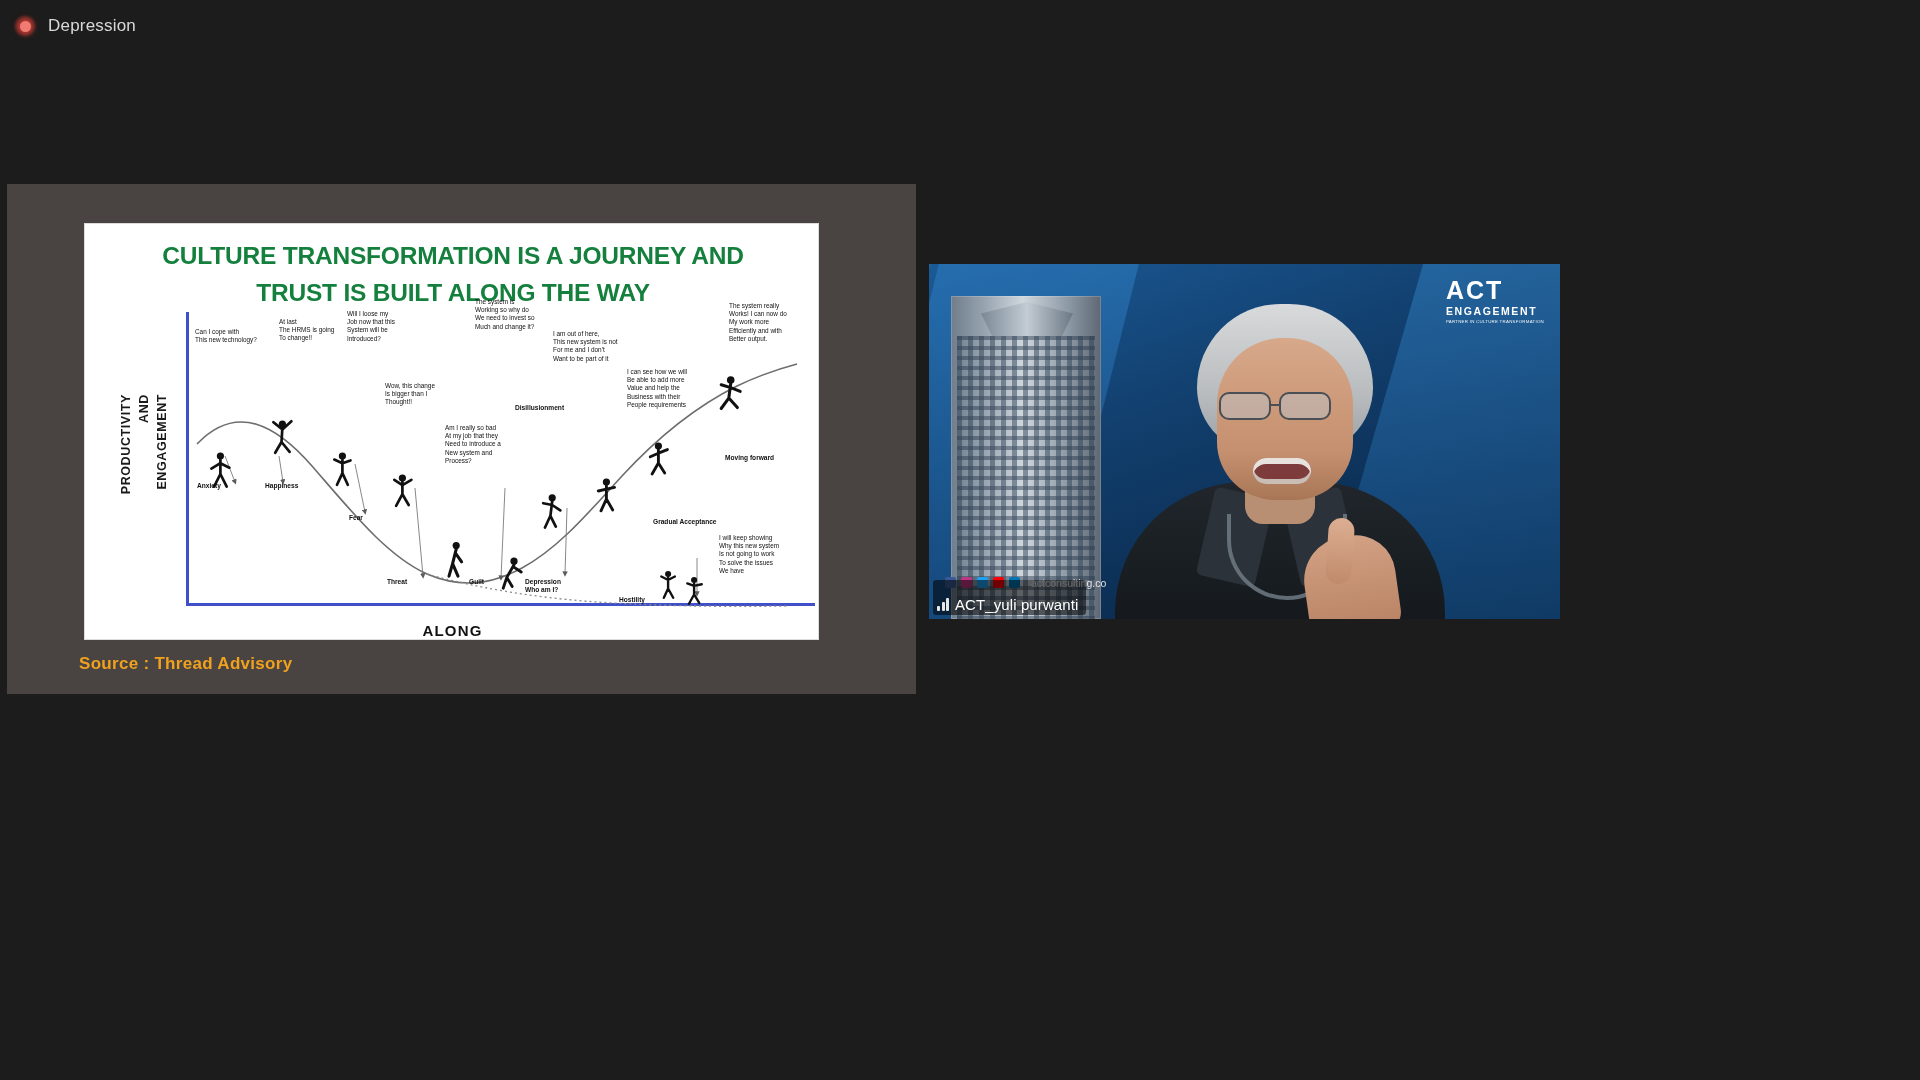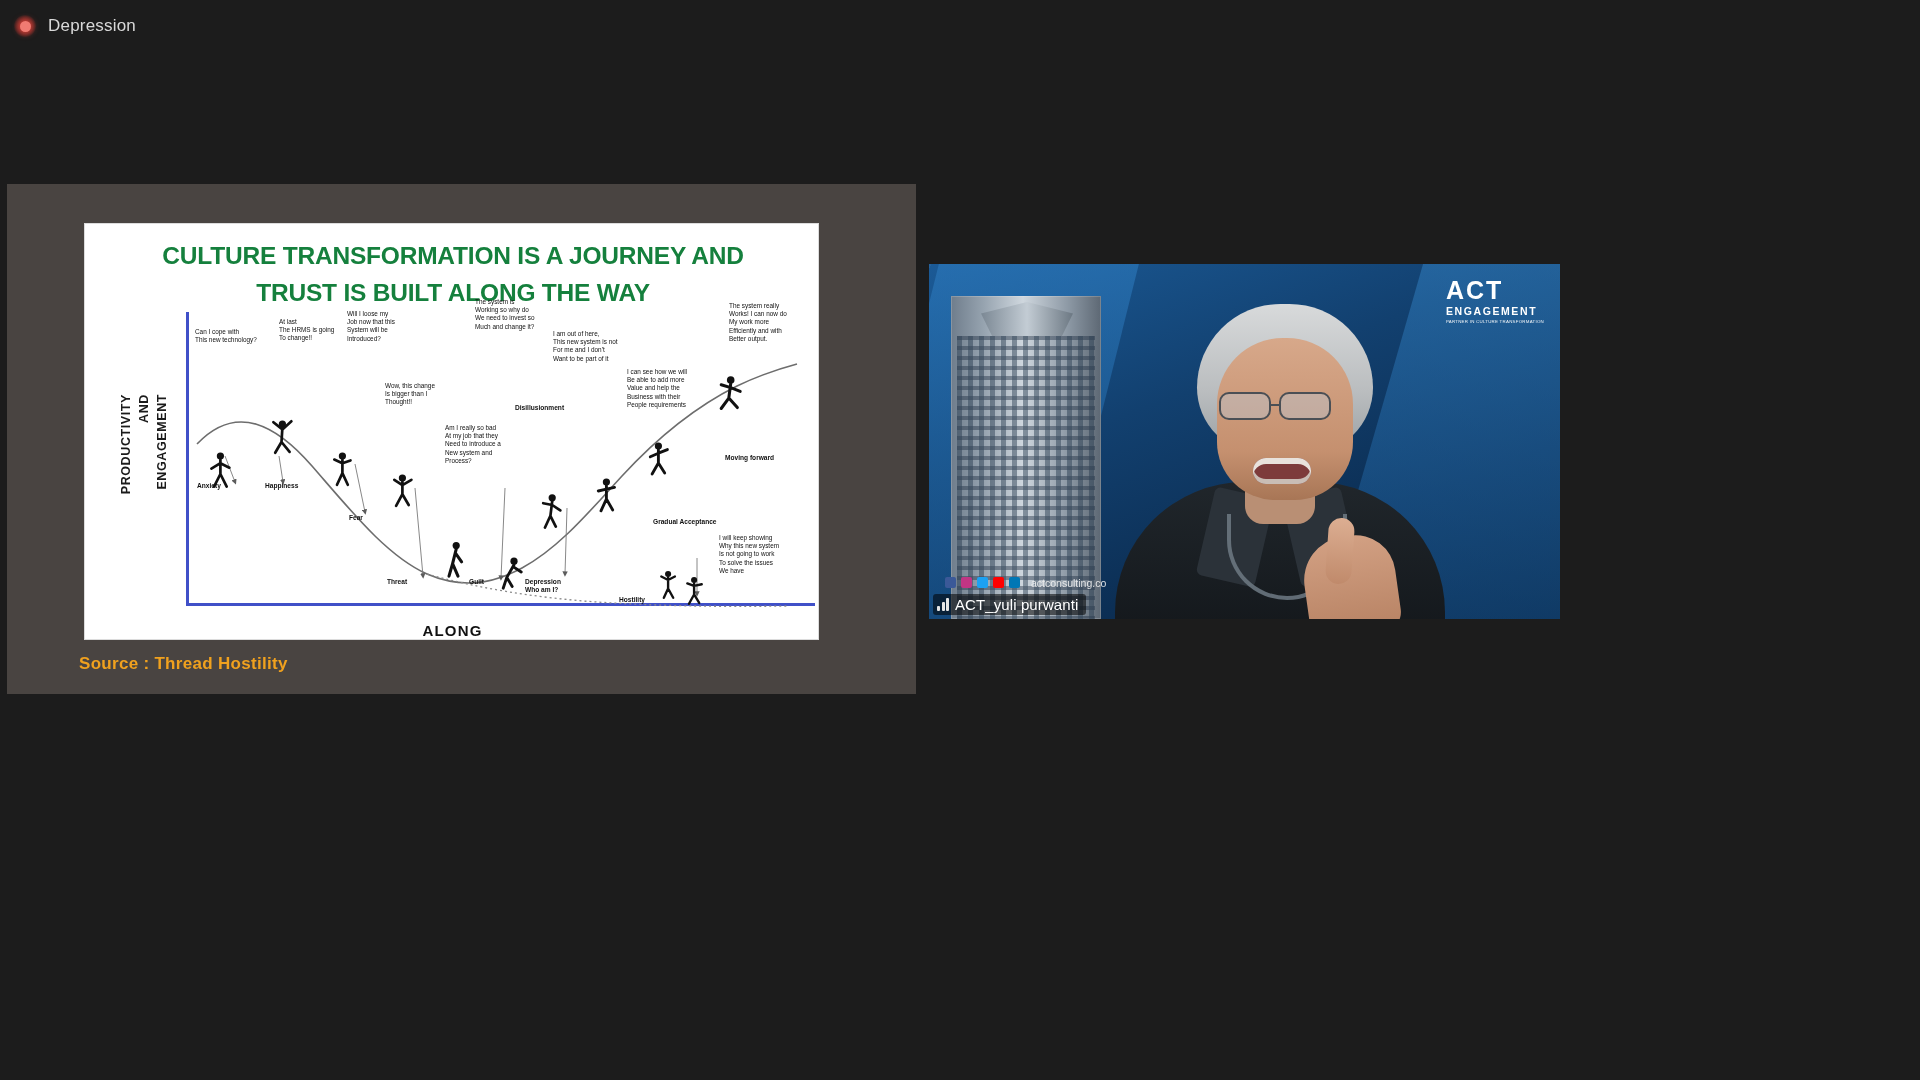--- a/index.html
+++ b/index.html
@@ -229,21 +229,21 @@
   .soc.tw { background: #1da1f2; }
   .soc.yt { background: #ff0000; }
   .soc.in { background: #0077b5; }
   .vid-url {
     color: #f2f2f2; font-size: 10.5px; margin-left: 6px; opacity: .9;
   }
 
   .name-badge {
     position: absolute; left: 4px; bottom: 4px;
     display: flex; align-items: center; gap: 6px;
-    padding: 2px 8px 2px 4px;
+    padding: 16px 8px 2px 4px;
     background: rgba(0,0,0,0.55);
     border-radius: 3px;
     justify-content: space-between;
   }
   .mic-bars { display: flex; align-items: flex-end; gap: 1.5px; height: 13px; }
   .mic-bars i { display: block; width: 3px; background: #e6e6e6; border-radius: 1px; }
   .mic-bars i:nth-child(1) { height: 5px; }
   .mic-bars i:nth-child(2) { height: 9px; }
   .mic-bars i:nth-child(3) { height: 13px; }
   .name-text { color: #ffffff; font-size: 15px; letter-spacing: .1px; }
@@ -411,21 +411,21 @@
 Who am I?</div>
         <div class="stage" style="left:418px; top:98px;">Disillusionment</div>
         <div class="stage" style="left:522px; top:290px;">Hostility</div>
         <div class="stage" style="left:556px; top:212px;">Gradual Acceptance</div>
         <div class="stage" style="left:628px; top:148px;">Moving forward</div>
       </div>
 
       <div class="xlab">ALONG</div>
     </div>
 
-    <div class="source">Source :  Thread Hostility</div>
+    <div class="source">Source :  Thread Advisory</div>
   </div>
 
   <div class="video-tile">
     <div class="vid-bg">
       <div class="vid-diag-a"></div>
       <div class="vid-diag-b"></div>
     </div>
 
     <div class="vid-tower">
       <div class="vid-tower-top"></div>

